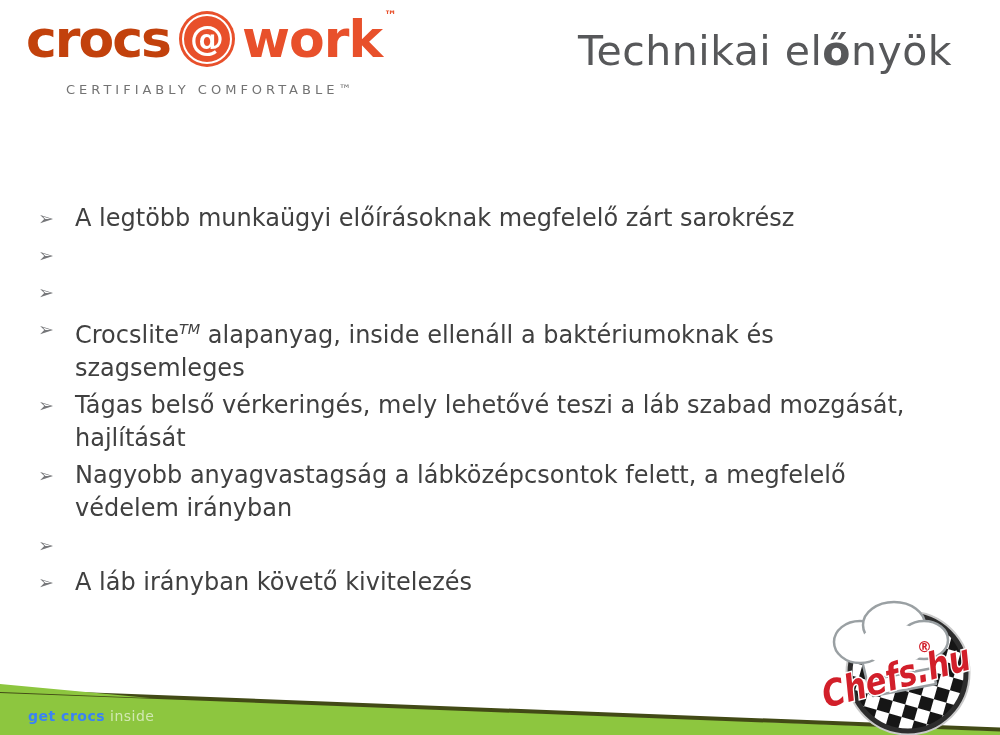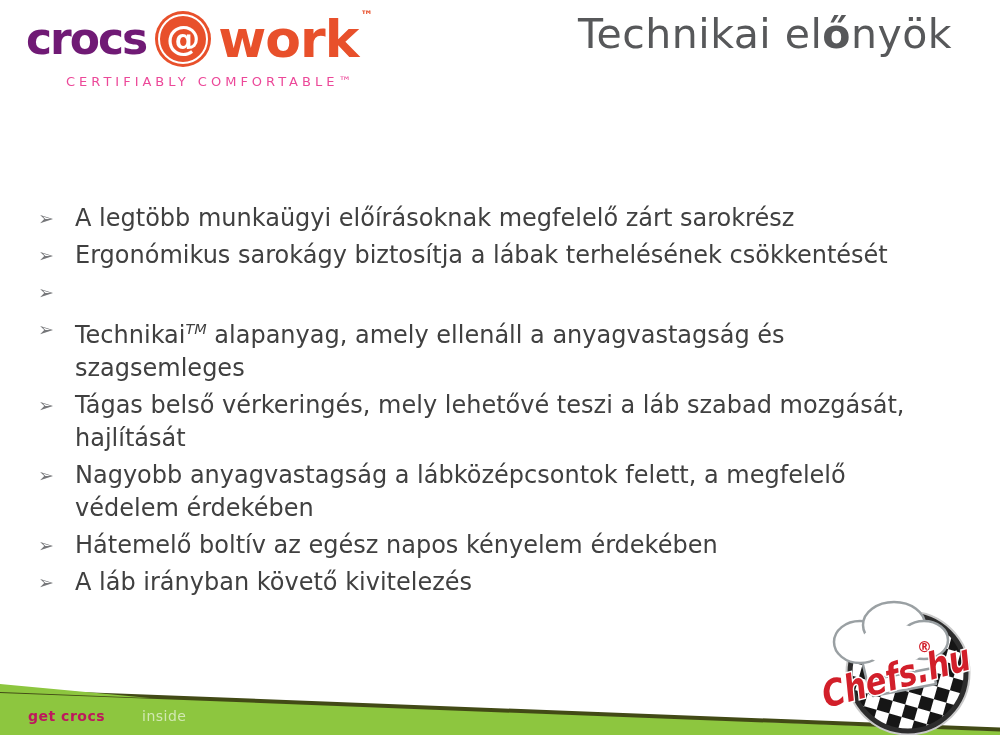--- a/index.html
+++ b/index.html
@@ -4,51 +4,51 @@
 <style>
   html,body{margin:0;padding:0;background:#ffffff;}
   .slide{
     position:relative;width:1000px;height:735px;background:#ffffff;overflow:hidden;
     font-family:"DejaVu Sans","Liberation Sans",sans-serif;
   }
 
   
   .logo{position:absolute;left:26px;top:8px;width:400px;}
   .logo-row{display:flex;align-items:center;height:62px;}
-  .logo-crocs{font-size:44px;font-weight:700;color:#701a75;letter-spacing:-2px;line-height:1;}
+  .logo-crocs{font-size:52px;font-weight:700;color:#c2410c;letter-spacing:-2px;line-height:1;}
   .at-circle{width:56px;height:56px;border-radius:50%;background:#e8502b;margin:0 7px 0 9px;
     position:relative;display:flex;align-items:center;justify-content:center;flex:0 0 auto;}
   .at-circle::after{content:"";position:absolute;inset:3px;border:2px solid #ffffff;border-radius:50%;}
   .at-glyph{color:#ffffff;font-size:34px;font-weight:700;line-height:1;position:relative;top:-1px;}
   .logo-work{font-size:52px;font-weight:700;color:#e8502b;letter-spacing:-1px;line-height:1;}
   .logo-tm{font-size:13px;font-weight:700;color:#e8502b;vertical-align:super;position:relative;top:-24px;left:2px;}
-  .logo-tagline{margin-top:4px;padding-left:40px;font-size:13px;letter-spacing:4px;color:#ec4899;}
+  .logo-tagline{margin-top:12px;padding-left:40px;font-size:13px;letter-spacing:4px;color:#737373;}
 
-  .title{position:absolute;left:545px;top:10px;width:440px;text-align:center;
+  .title{position:absolute;left:545px;top:27px;width:440px;text-align:center;
     font-size:41px;color:#57585a;letter-spacing:0.5px;white-space:nowrap;}
   .title .accent{font-weight:700;}
 
   
   .bullets{position:absolute;left:38px;top:202px;width:910px;}
   .bullet{display:flex;align-items:flex-start;margin-bottom:4px;}
   .bullet .marker{flex:0 0 37px;font-size:19px;color:#76777a;line-height:33px;}
   .bullet .text{font-size:24px;color:#404040;line-height:33px;white-space:pre-wrap;letter-spacing:0px;}
   .bullet .text sup{font-size:60%;vertical-align:super;font-style:italic;}
 
   
   .footer{position:absolute;left:0;top:675px;width:1000px;height:60px;}
   .footer .green-main{position:absolute;inset:0;background:#8dc63f;
     clip-path:polygon(0px 17px,1000px 56px,1000px 60px,0px 60px);}
   .footer .edge-line{position:absolute;inset:0;background:#424a16;
     clip-path:polygon(0px 14px,1000px 52.5px,1000px 56.5px,0px 18px);}
   .footer .green-tri{position:absolute;inset:0;background:#8dc63f;
     clip-path:polygon(0px 9px,150px 23px,0px 17px);}
   .footer .tagline{position:absolute;left:28px;top:31px;font-size:14px;line-height:20px;}
-  .footer .tagline .strong{color:#be185d;font-weight:700;letter-spacing:0.5px;}
-  .footer .tagline .light{color:rgba(255,255,255,0.60);font-weight:400;letter-spacing:0.5px;margin-left:32px;}
+  .footer .tagline .strong{color:#3b82f6;font-weight:700;letter-spacing:0.5px;}
+  .footer .tagline .light{color:rgba(255,255,255,0.60);font-weight:400;letter-spacing:0.5px;}
 
   
   .badge{position:absolute;left:810px;top:600px;width:190px;height:135px;}
 </style>
 </head>
 <body>
 
 <div class="slide">
 
   <div class="logo">
@@ -67,48 +67,46 @@
 
   <div class="bullets">
 
     <div class="bullet">
       <span class="marker">➢</span>
       <span class="text">A legtöbb munkaügyi előírásoknak megfelelő zárt sarokrész</span>
     </div>
 
     <div class="bullet">
       <span class="marker">➢</span>
-      <span class="text">Ergonómikus sarokágy biztosítja a lábak terhelésének csökkentését</span>
     </div>
 
     <div class="bullet">
       <span class="marker">➢</span>
     </div>
 
     <div class="bullet">
       <span class="marker">➢</span>
-      <span class="text"><span>Technikai</span><sup>TM</sup><span> alapanyag, amely ellenáll a anyagvastagság és
+      <span class="text"><span>Crocslite</span><sup>TM</sup><span> alapanyag, inside ellenáll a baktériumoknak és
 szagsemleges</span></span>
     </div>
 
     <div class="bullet">
       <span class="marker">➢</span>
       <span class="text">Tágas belső vérkeringés, mely lehetővé teszi a láb szabad mozgását,
 hajlítását</span>
     </div>
 
     <div class="bullet">
       <span class="marker">➢</span>
       <span class="text">Nagyobb anyagvastagság a lábközépcsontok felett, a megfelelő
-védelem érdekében</span>
+védelem irányban</span>
     </div>
 
     <div class="bullet">
       <span class="marker">➢</span>
-      <span class="text">Hátemelő boltív az egész napos kényelem érdekében</span>
     </div>
 
     <div class="bullet">
       <span class="marker">➢</span>
       <span class="text">A láb irányban követő kivitelezés</span>
     </div>
 
   </div>
 
   <div class="footer">

